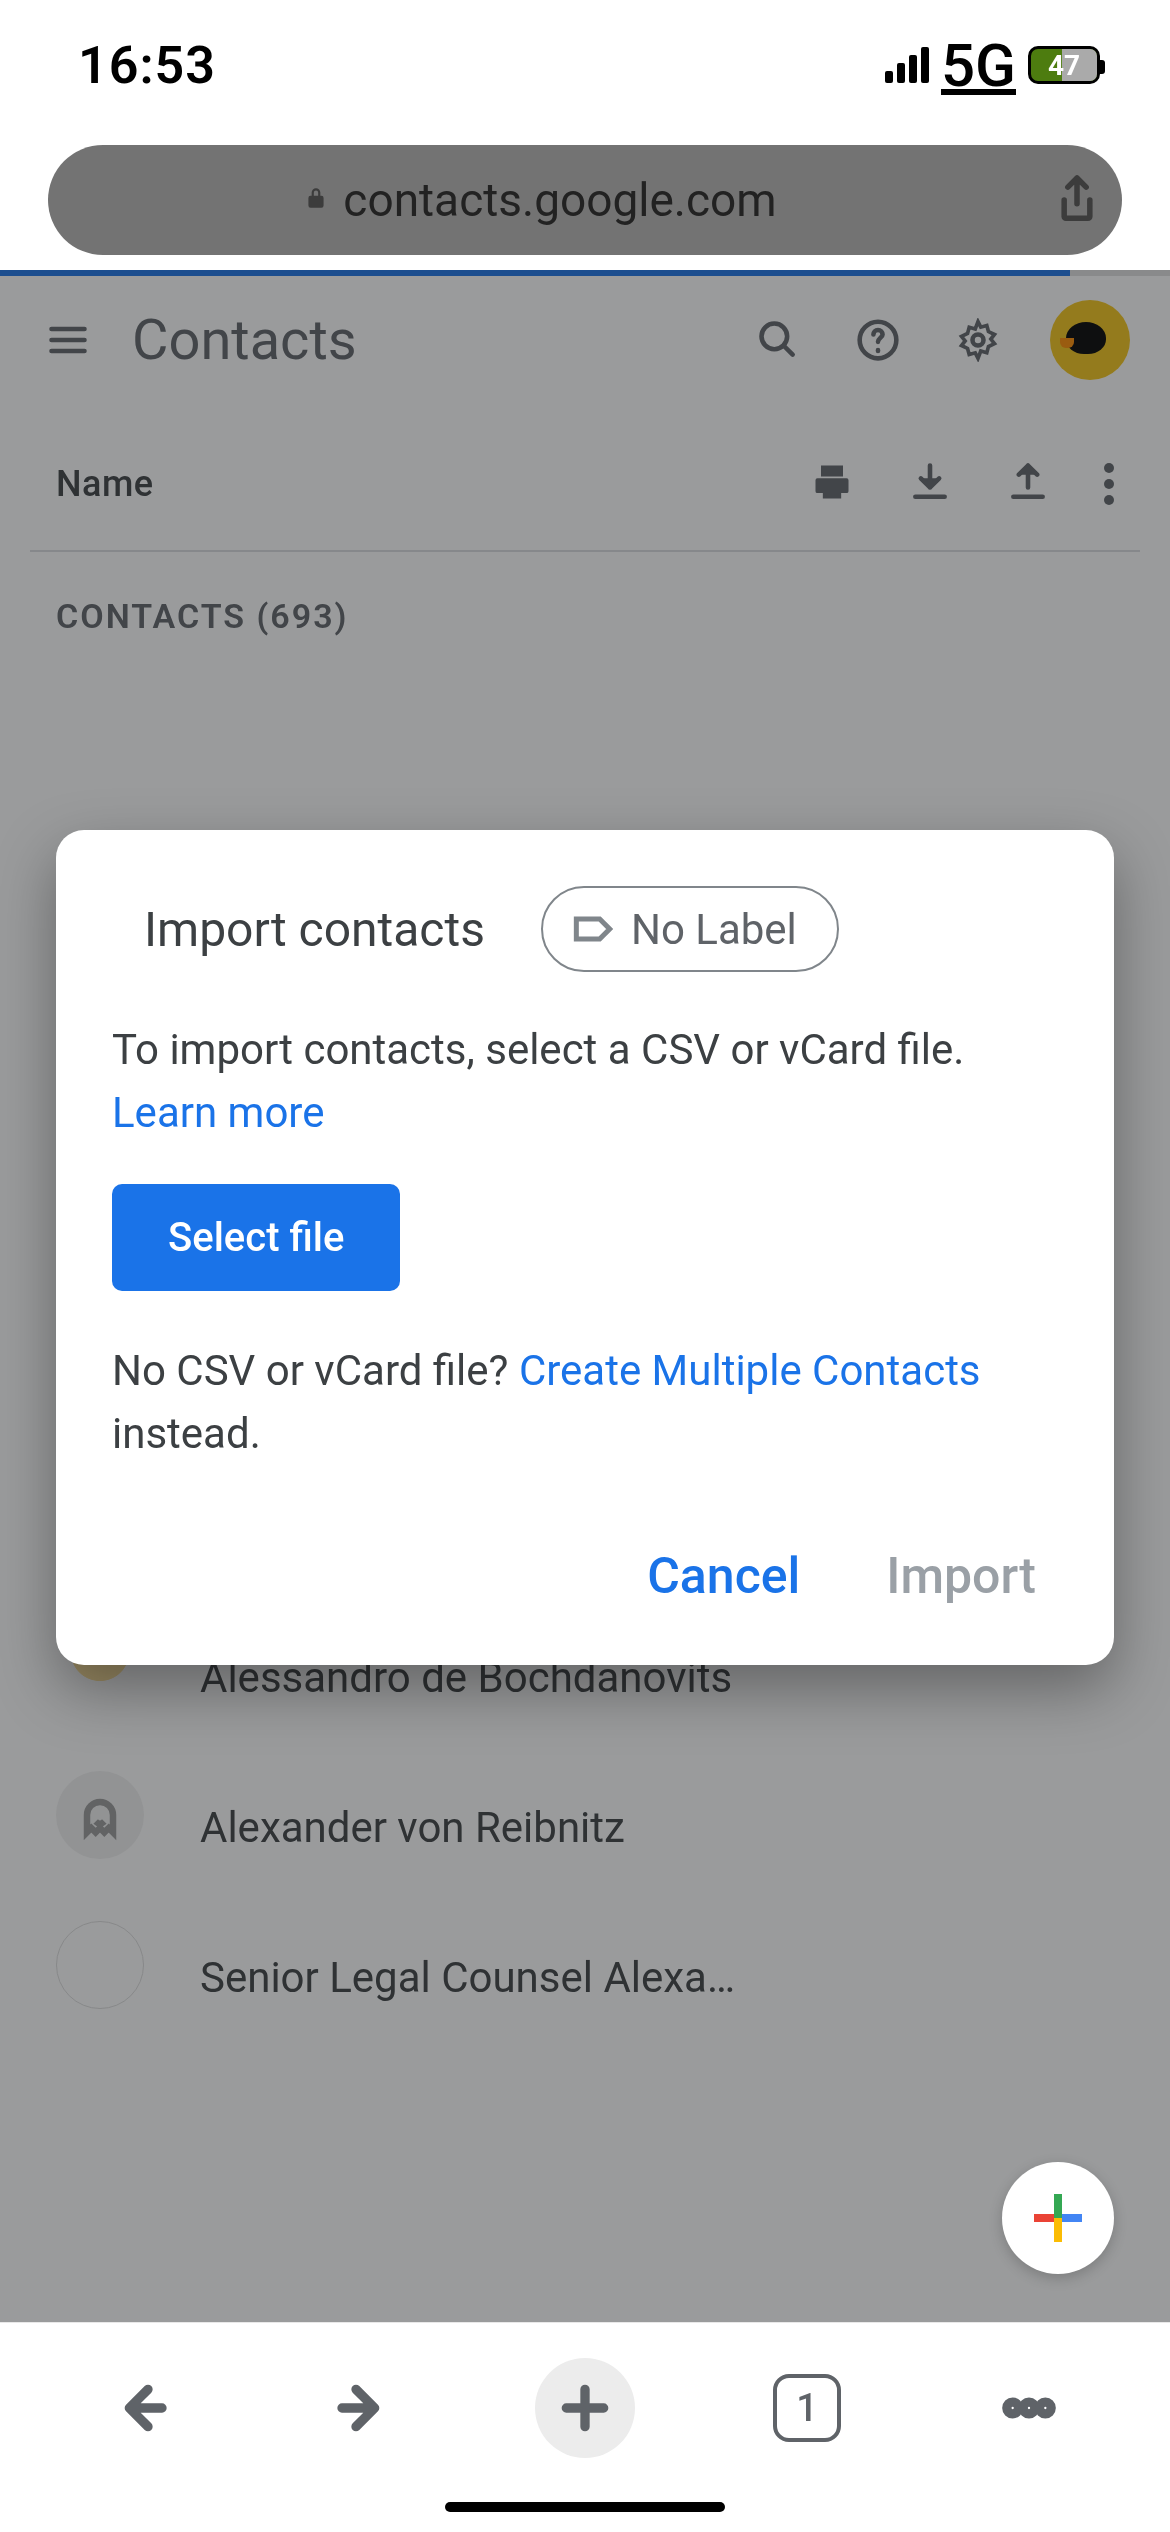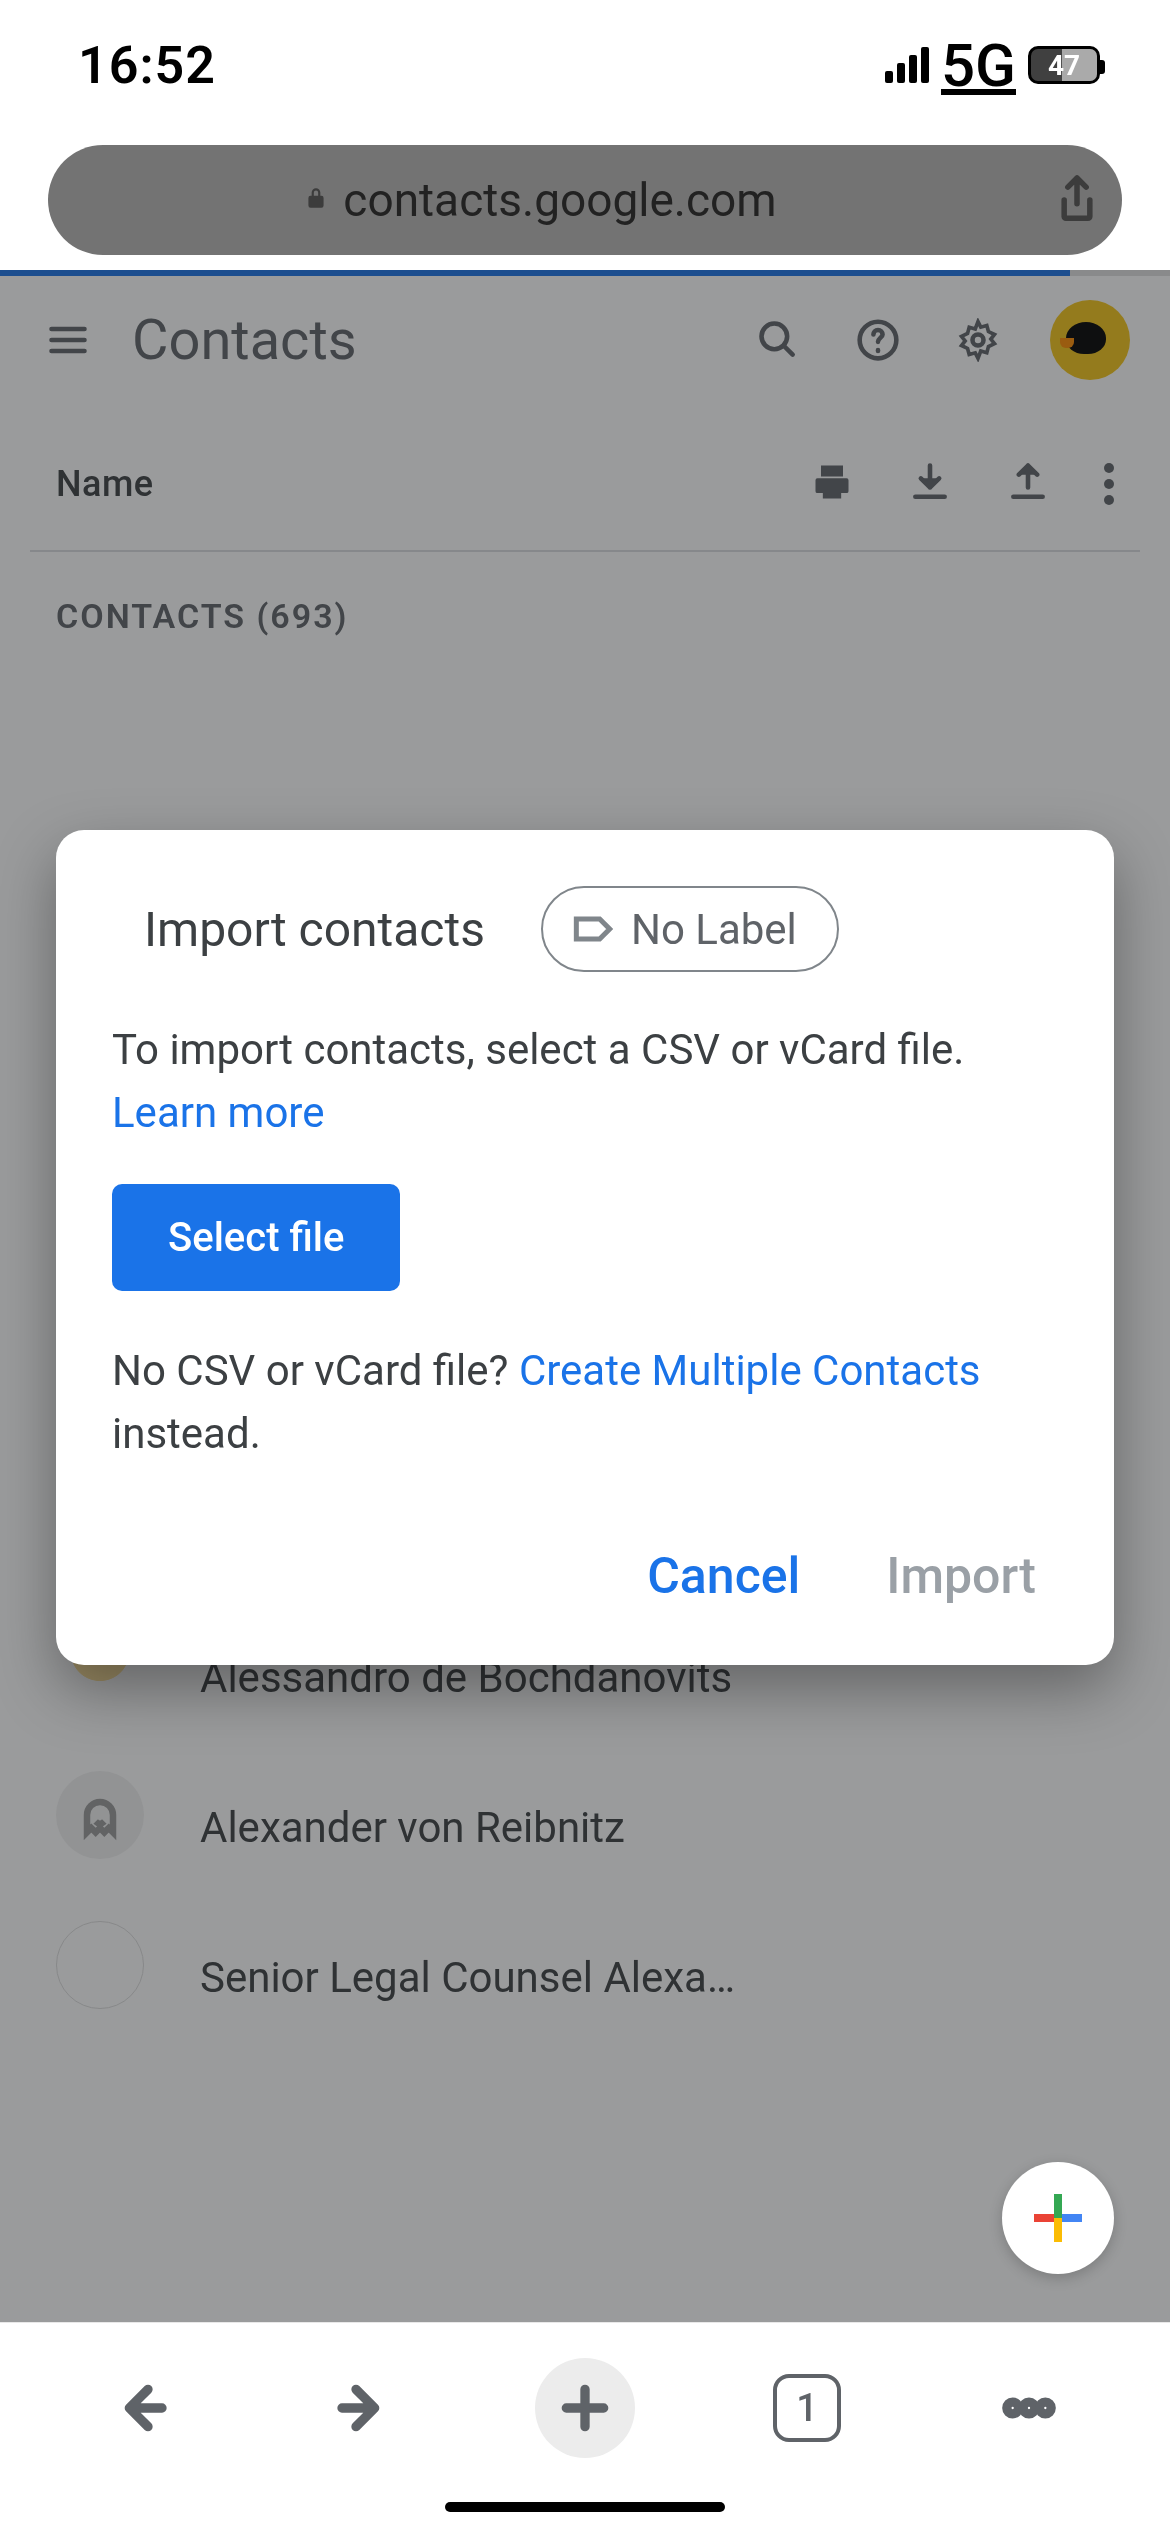--- a/index.html
+++ b/index.html
@@ -7,21 +7,21 @@
 
   
   .statusbar { position: absolute; top: 0; left: 0; right: 0; height: 130px; display: flex; align-items: center; justify-content: space-between; padding: 0 70px 0 78px; }
   .statusbar .time { font-size: 52px; font-weight: 600; color: #000; letter-spacing: 1px; }
   .statusbar .right { display: flex; align-items: center; gap: 12px; }
   .signal { display: flex; align-items: flex-end; gap: 4px; }
   .signal span { width: 8px; background: #000; border-radius: 2px; }
   .signal span:nth-child(1){height:12px} .signal span:nth-child(2){height:20px} .signal span:nth-child(3){height:28px} .signal span:nth-child(4){height:36px}
   .nettype { font-size: 60px; font-weight: 500; color: #000; text-decoration: underline; }
   .battery { display:flex; align-items:center; gap:4px; }
-  .battery-body { width: 72px; height: 38px; border: 3px solid #000; border-radius: 10px; position: relative; display:flex; align-items:center; justify-content:center; background:#404040; }
+  .battery-body { width: 72px; height: 38px; border: 3px solid #000; border-radius: 10px; position: relative; display:flex; align-items:center; justify-content:center; background:#4d7c0f; }
   .battery-body::after{content:""; position:absolute; right:-8px; top:11px; width:5px; height:14px; background:#000; border-radius:0 3px 3px 0;}
   .battery-text { font-size: 28px; font-weight:700; color:#fff; position:relative; z-index:2; }
   .battery-body .mask{position:absolute; right:0; top:0; bottom:0; width:53%; background:#aaa; border-radius:0 7px 7px 0;}
 
   
   .urlbar-wrap { position: absolute; top: 145px; left: 48px; right: 48px; height: 110px; background: #737373; border-radius: 55px; display:flex; align-items:center; }
   .urlbar-center { flex:1; display:flex; align-items:center; justify-content:center; gap:14px; }
   .lock-icon svg { width: 26px; height: 30px; fill: #3c3c3c; }
   .url-text { font-size: 46px; color: #222; font-weight: 400; }
   .share-icon { width: 90px; display:flex; justify-content:center; }
@@ -94,21 +94,21 @@
   .browserbar .btn { width: 100px; height:100px; display:flex; align-items:center; justify-content:center; border-radius:50%; }
   .browserbar svg { width:56px; height:56px; stroke:#5f6368; stroke-width:4; fill:none; }
   .browserbar .newtab { background:#ececec; }
   .tabcount { width:68px; height:68px; border:4px solid #5f6368; border-radius:16px; display:flex; align-items:center; justify-content:center; font-size:38px; color:#5f6368; font-weight:500; }
   .home-ind { position:absolute; bottom:20px; left:50%; transform:translateX(-50%); width:280px; height:10px; border-radius:10px; background:#000; }
 </style>
 </head>
 <body>
 
 <div class="statusbar">
-  <div class="time">16:52</div>
+  <div class="time">16:53</div>
   <div class="right">
     <div class="signal">
         <span></span>
         <span></span>
         <span></span>
         <span></span>
       </div>
     <div class="nettype">5G</div>
     <div class="battery">
       <div class="battery-body">

